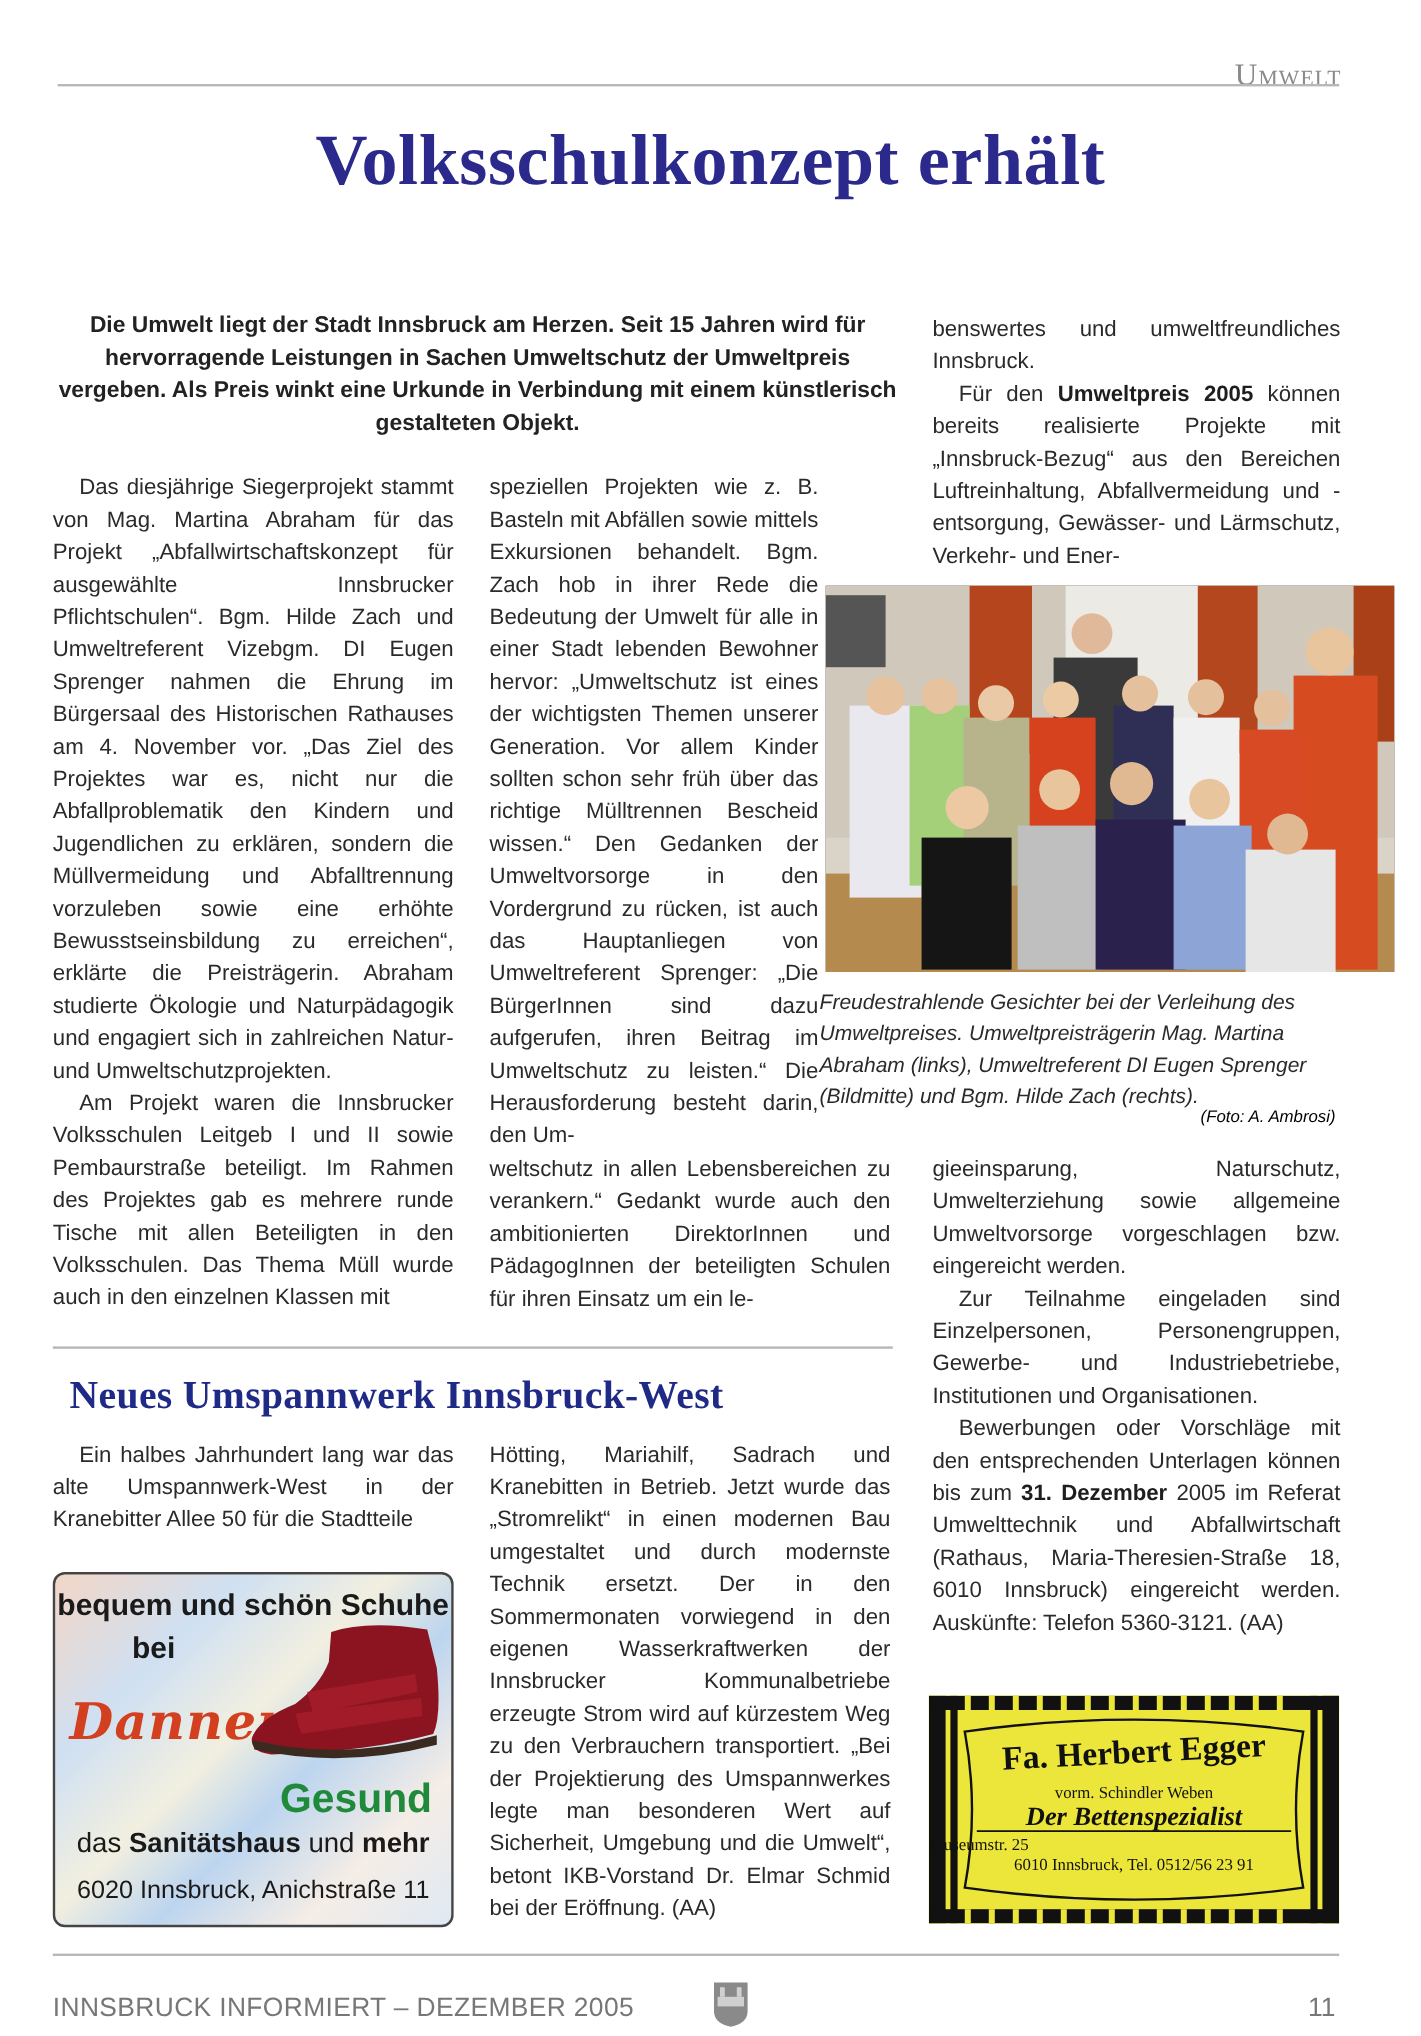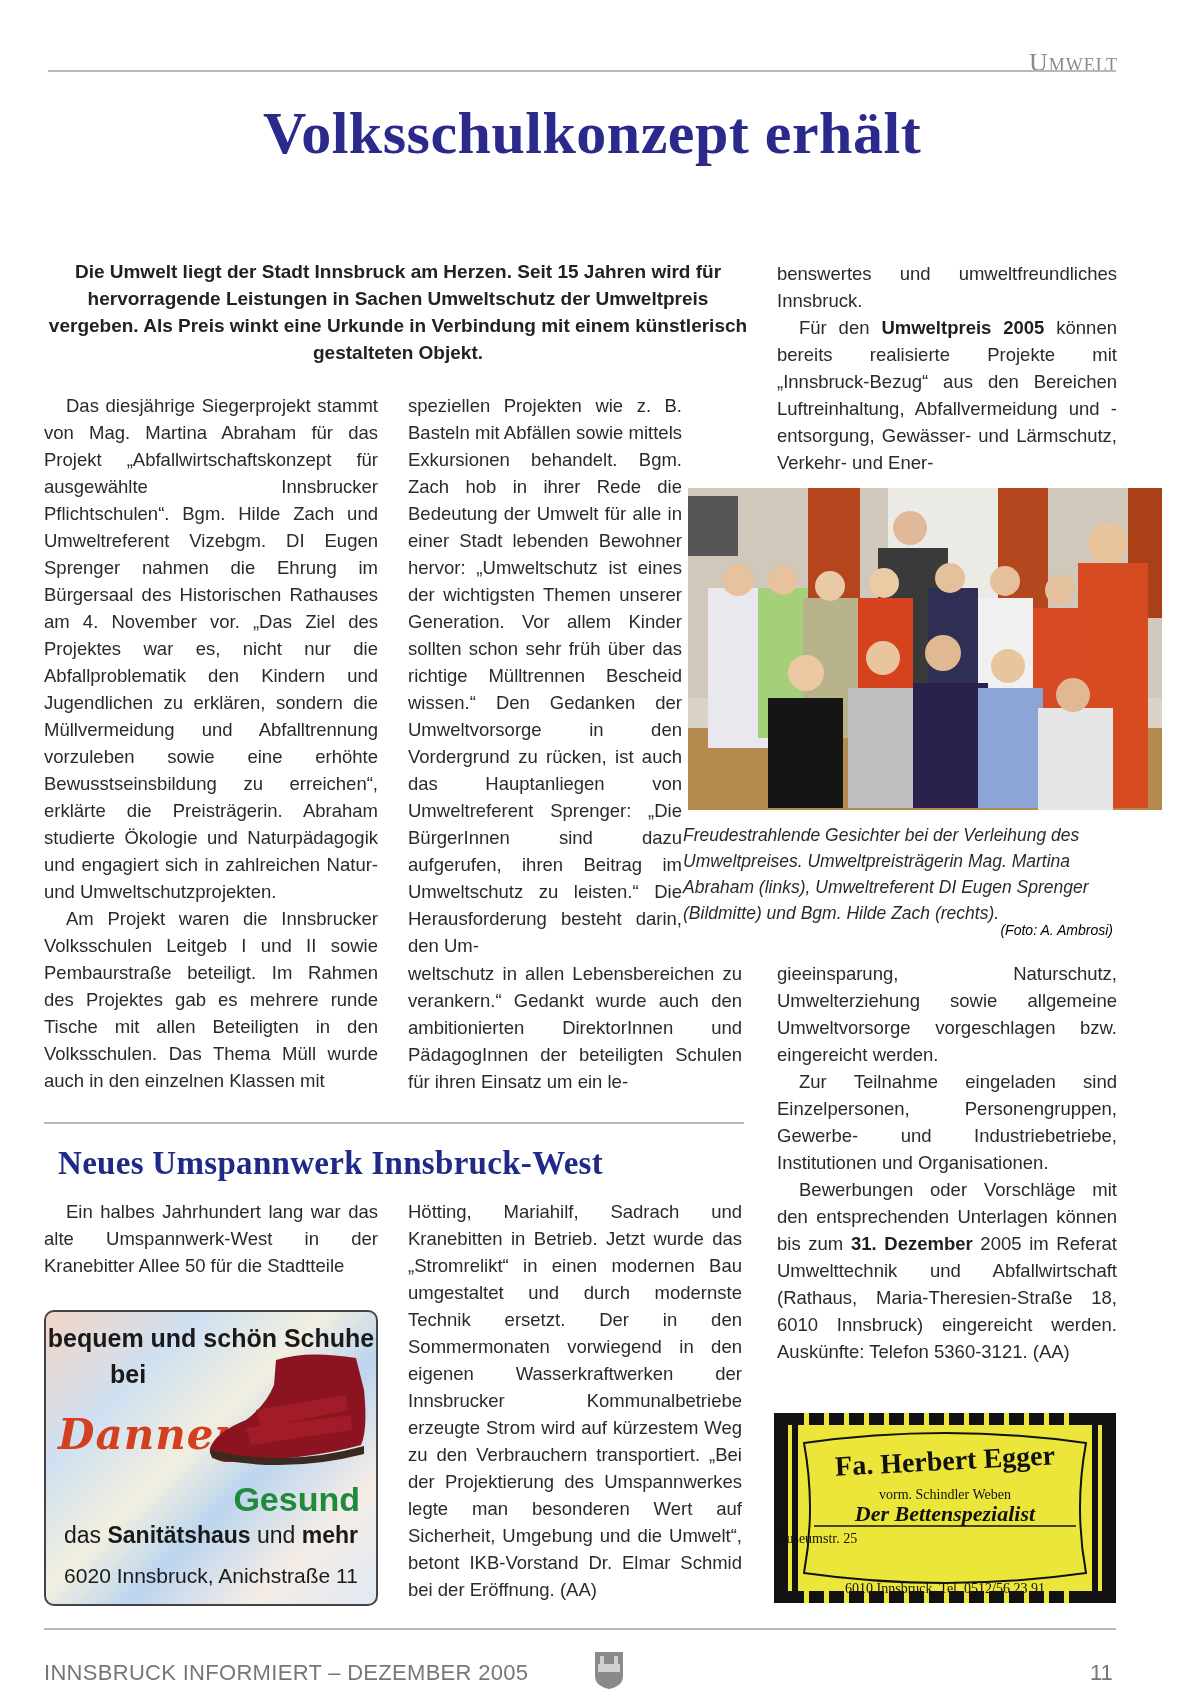--- a/index.html
+++ b/index.html
@@ -177,21 +177,21 @@
       <rect x="270" y="178" width="5" height="12"></rect>
         <rect x="290" y="178" width="5" height="12"></rect>
     </g>
     <path d="M30 30 Q171 10 312 30 Q300 95 312 160 Q171 180 30 160 Q42 95 30 30 Z" fill="none" stroke="#111" stroke-width="2"></path>
     <line x1="40" y1="113" x2="302" y2="113" stroke="#111" stroke-width="1.5"></line>
   </svg>
   <div class="abs" style="left:0; width:342px; top:32px; text-align:center; font-family:'Liberation Serif', serif; font-size:28px; font-weight:bold; color:#111; transform:rotate(-3deg);">Fa. Herbert Egger</div>
   <div class="abs" style="left:0; width:342px; top:74px; text-align:center; font-family:'Liberation Serif', serif; font-size:14px; color:#111;">vorm. Schindler Weben</div>
   <div class="abs" style="left:0; width:342px; top:88px; text-align:center; font-family:'Liberation Serif', serif; font-size:22px; font-weight:bold; font-style:italic; color:#111;">Der Bettenspezialist</div>
   <div class="abs" style="left:0; width:342px; top:118px; text-align:left; font-family:'Liberation Serif', serif; font-size:14px; color:#111;">Museumstr. 25</div>
-  <div class="abs" style="left:0; width:342px; top:134px; text-align:center; font-family:'Liberation Serif', serif; font-size:14px; color:#111;margin-top:34px;">6010 Innsbruck, Tel. 0512/56 23 91</div>
+  <div class="abs" style="left:0; width:342px; top:134px; text-align:center; font-family:'Liberation Serif', serif; font-size:14px; color:#111;">6010 Innsbruck, Tel. 0512/56 23 91</div>
 </div>
 
 <div class="abs rule" style="left:44px; top:1628px; width:1072px;"></div>
 <div class="abs footer-text">INNSBRUCK INFORMIERT – DEZEMBER 2005</div>
 <svg class="abs crest" viewBox="0 0 30 40">
   <path d="M1 2 L29 2 L29 26 Q29 36 15 39 Q1 36 1 26 Z" fill="#8a8a8a"></path>
   <rect x="4" y="14" width="22" height="8" fill="#d0d0d0"></rect>
   <rect x="6" y="6" width="4" height="8" fill="#d0d0d0"></rect>
   <rect x="20" y="6" width="4" height="8" fill="#d0d0d0"></rect>
 </svg>

